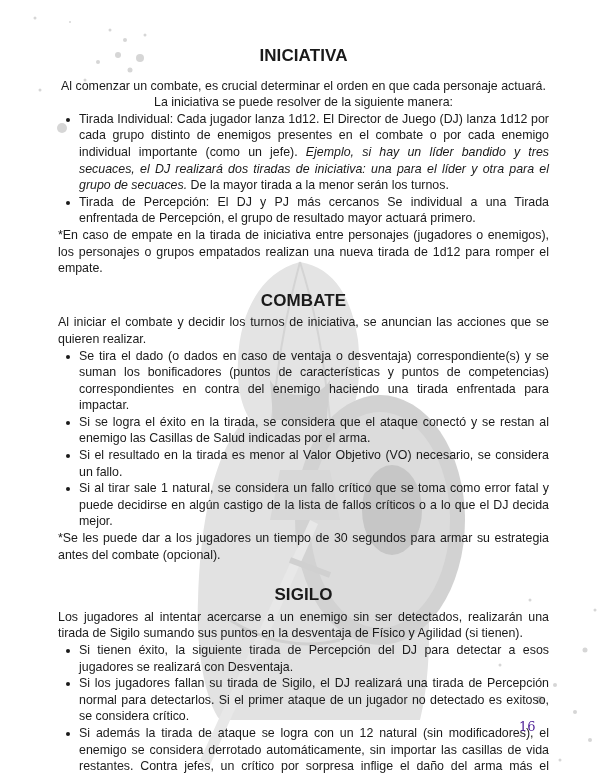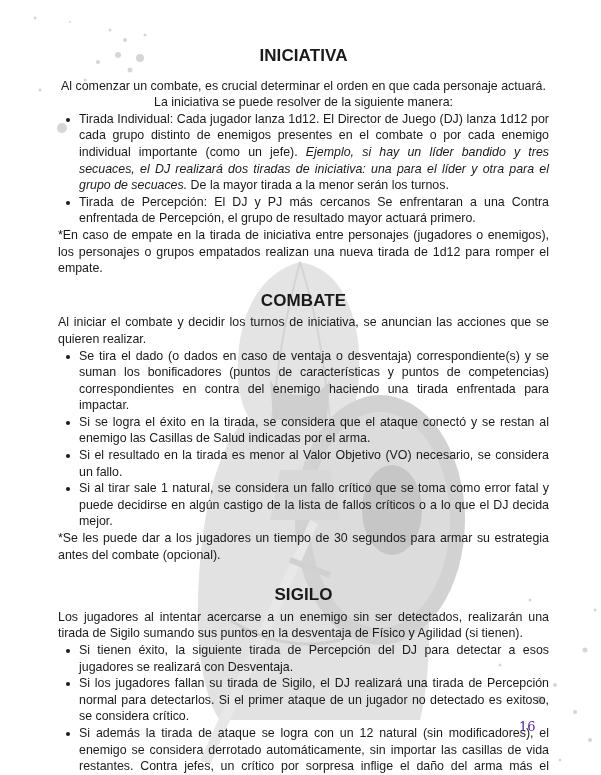--- a/index.html
+++ b/index.html
@@ -126,21 +126,21 @@
 </svg>
 
 <div class="page">
 
   <section>
     <h2 class="heading h-ini">INICIATIVA</h2>
     <p class="left">Al comenzar un combate, es crucial determinar el orden en que cada personaje actuará.</p>
     <p class="left">La iniciativa se puede resolver de la siguiente manera:</p>
     <ul>
       <li><span>Tirada Individual: Cada jugador lanza 1d12. El Director de Juego (DJ) lanza 1d12 por cada grupo distinto de enemigos presentes en el combate o por cada enemigo individual importante (como un jefe). </span><em>Ejemplo, si hay un líder bandido y tres secuaces, el DJ realizará dos tiradas de iniciativa: una para el líder y otra para el grupo de secuaces.</em><span> De la mayor tirada a la menor serán los turnos.</span></li>
-      <li>Tirada de Percepción: El DJ y PJ más cercanos Se enfrentaran a una Contra enfrentada de Percepción, el grupo de resultado mayor actuará primero.</li>
+      <li>Tirada de Percepción: El DJ y PJ más cercanos Se individual a una Tirada enfrentada de Percepción, el grupo de resultado mayor actuará primero.</li>
     </ul>
     <p>*En caso de empate en la tirada de iniciativa entre personajes (jugadores o enemigos), los personajes o grupos empatados realizan una nueva tirada de 1d12 para romper el empate.</p>
   </section>
 
   <section>
     <h2 class="heading h-com">COMBATE</h2>
     <p>Al iniciar el combate y decidir los turnos de iniciativa, se anuncian las acciones que se quieren realizar.</p>
     <ul>
       <li>Se tira el dado (o dados en caso de ventaja o desventaja) correspondiente(s) y se suman los bonificadores (puntos de características y puntos de competencias) correspondientes en contra del enemigo haciendo una tirada enfrentada para impactar.</li>
       <li>Si se logra el éxito en la tirada, se considera que el ataque conectó y se restan al enemigo las Casillas de Salud indicadas por el arma.</li>

